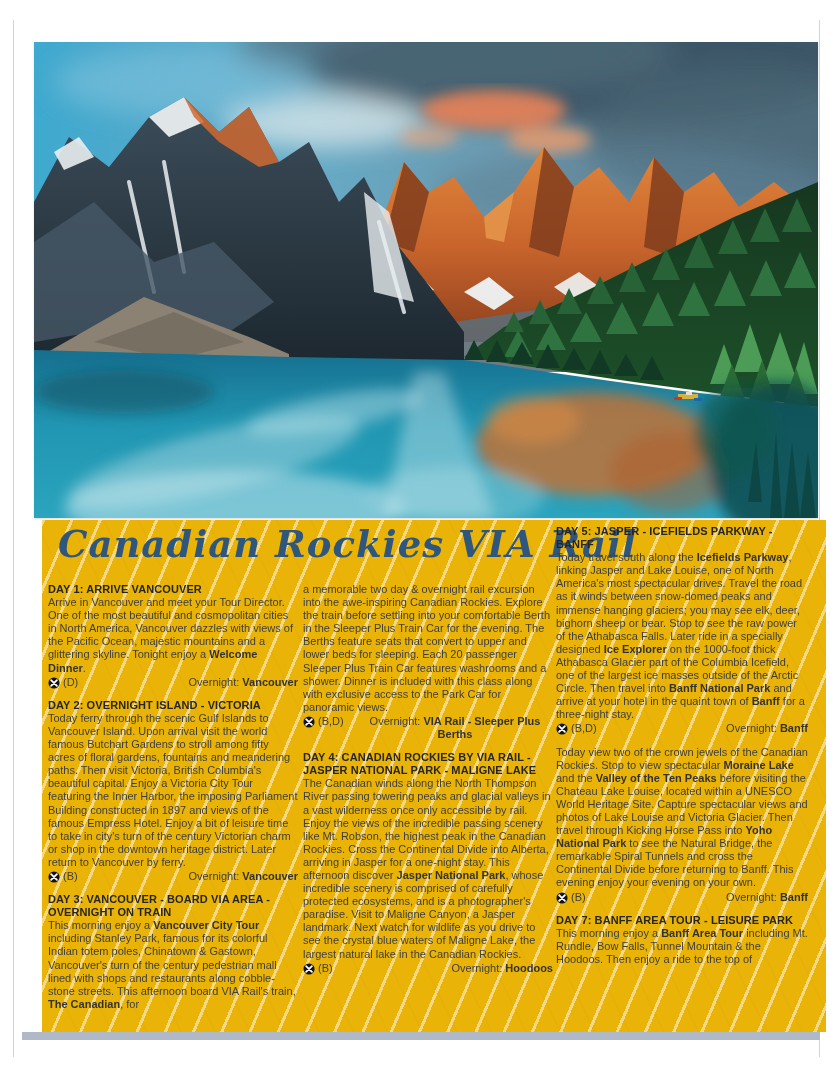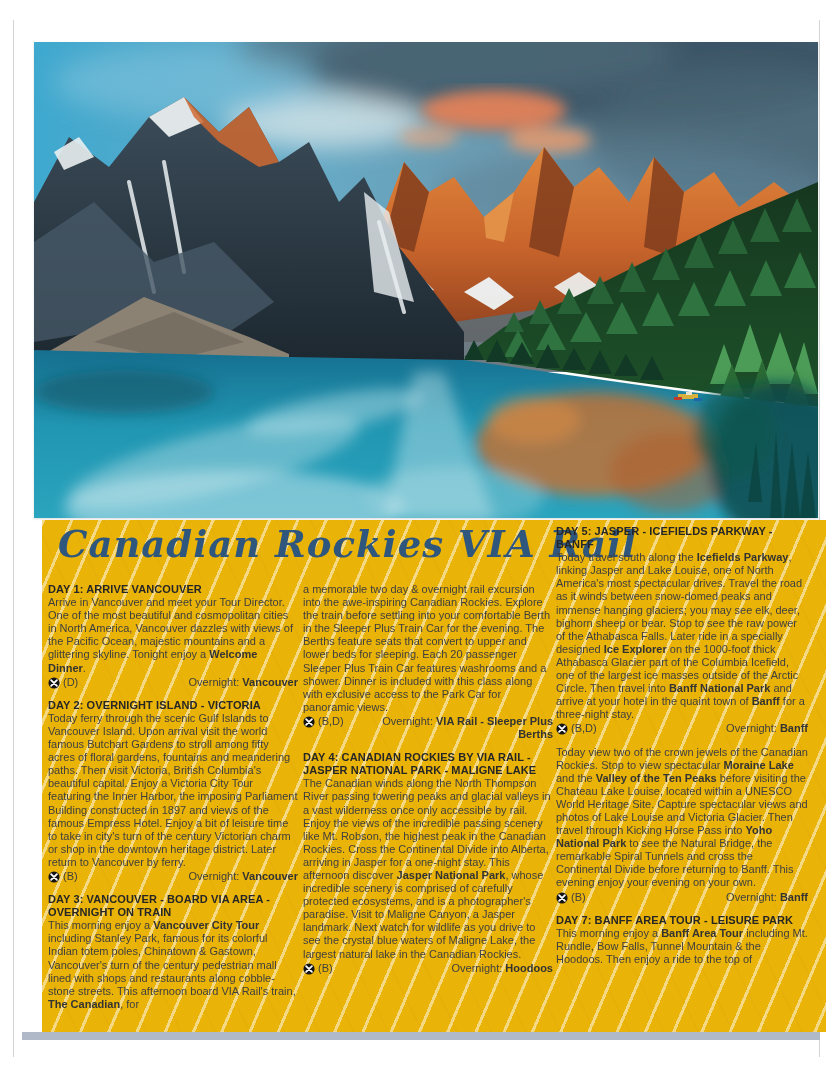--- a/index.html
+++ b/index.html
@@ -37,21 +37,21 @@
   .col2{left:261px;top:63px;}
   .col3{left:514px;top:5px;width:252px;}
 
   .day-section{margin-bottom:10px;}
   .day-heading{font-weight:700;color:#262626;letter-spacing:.1px;}
   .day-body{margin:0;color:#3f3f3f;}
   .b{font-weight:700;color:#333;}
   .meal-row{display:flex;align-items:flex-start;margin-top:1px;}
   .meal-icon{flex:0 0 auto;margin-right:3px;position:relative;top:1px;line-height:0;}
   .meal-code{flex:0 0 auto;}
-  .overnight{margin-left:auto;text-align:right;max-width:196px;}
+  .overnight{margin-left:auto;text-align:center;max-width:196px;}
 
   .bottom-bar{position:absolute;left:22px;top:1032px;width:798px;height:8px;background:#b0b9c7;}
 </style>
 </head>
 <body>
 
 <div class="border-line left"></div>
 <div class="border-line right"></div>
 
 <div class="photo">

